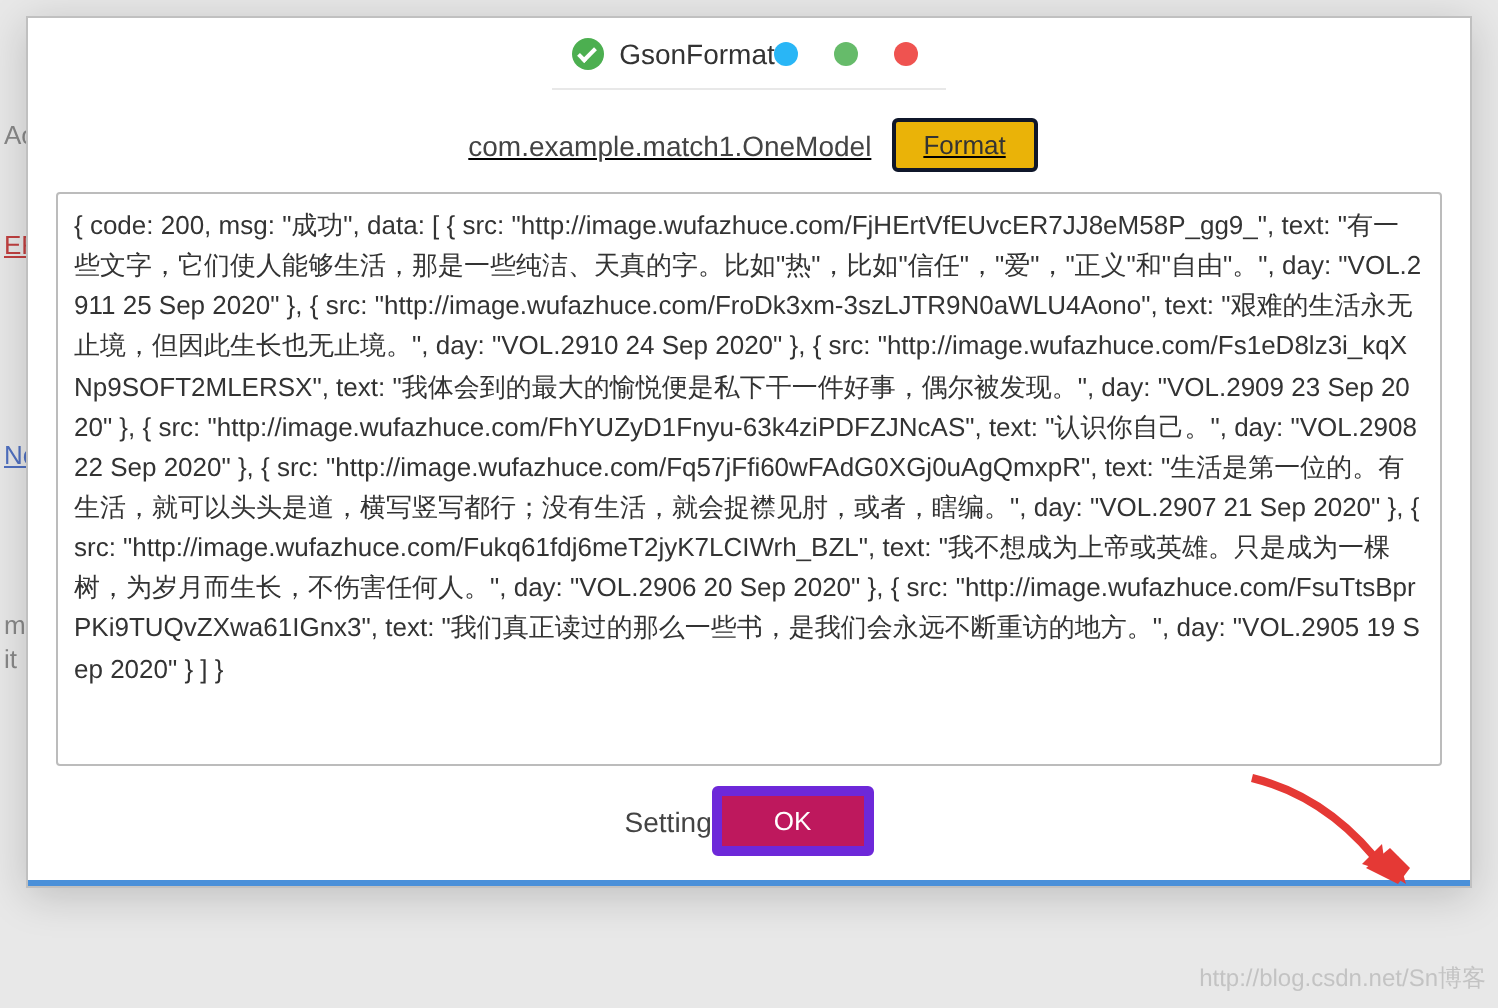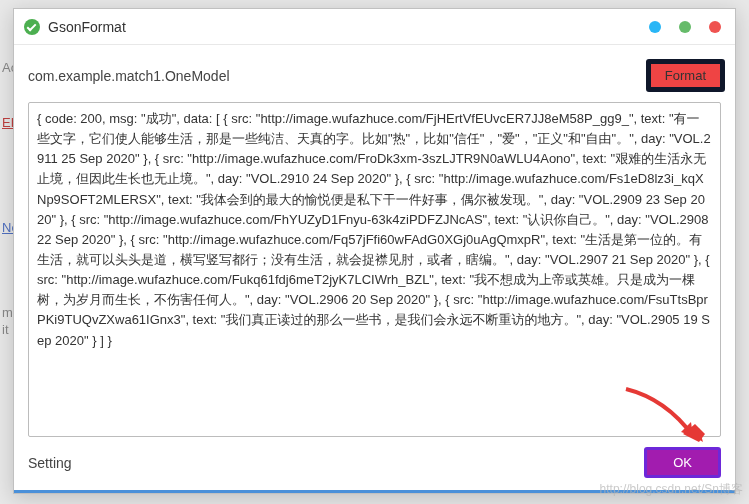--- a/index.html
+++ b/index.html
@@ -28,26 +28,27 @@
     bottom: 6px;
     font-size: 12px;
     color: rgba(180,180,180,0.7);
     z-index: 5;
   }
   .window {
     position: absolute;
     left: 13px;
     top: 8px;
     width: 723px;
-    height: 486px;
+    height: 436px;
     background: #ffffff;
     border: 1px solid #c0c0c0;
     box-shadow: 0 4px 20px rgba(0,0,0,0.18);
     display: flex;
     flex-direction: column;
+    align-items: center;
   }
   .titlebar {
     height: 36px;
     display: flex;
     align-items: center;
     padding: 0 10px;
     border-bottom: 1px solid #e8e8e8;
   }
   .app-icon {
     width: 16px;
@@ -75,38 +76,39 @@
   .win-dot { width: 12px; height: 12px; border-radius: 50%; }
   .win-dot.min { background: #29b6f6; }
   .win-dot.max { background: #66bb6a; }
   .win-dot.close { background: #ef5350; }
 
   .header-row {
     display: flex;
     align-items: center;
     padding: 14px 10px 10px 14px;
     gap: 10px;
+    text-decoration: underline;
   }
   .header-row .class-label {
     flex: 1;
     font-size: 14px;
     color: #444;
   }
   .btn {
-    background: #ef4444;
-    border: 5px solid #0f172a;
+    background: #eab308;
+    border: 2px solid #0f172a;
     border-radius: 3px;
     padding: 4px 14px;
     font-size: 13px;
     color: #333;
     cursor: pointer;
   }
   .btn.primary {
-    background: #a21caf;
-    border: 3px solid #6d28d9;
+    background: #be185d;
+    border: 5px solid #6d28d9;
     color: #fff;
     padding: 5px 26px;
     font-weight: 500;
   }
 
   .json-box {
     margin: 0 14px;
     flex: 1;
     border: 1px solid #bcbcbc;
     border-radius: 2px;
@@ -116,21 +118,21 @@
     color: #333;
     overflow: hidden;
     word-break: break-all;
     font-family: -apple-system, "Segoe UI", Arial, sans-serif;
   }
 
   .footer {
     display: flex;
     align-items: center;
     padding: 10px 14px 12px 14px;
-    gap: 10px;
+    gap: 0;
   }
   .footer .setting {
     font-size: 14px;
     color: #444;
   }
   .footer .spacer { flex: 1; }
 
   .blue-bar {
     height: 3px;
     background: #4a90d9;

